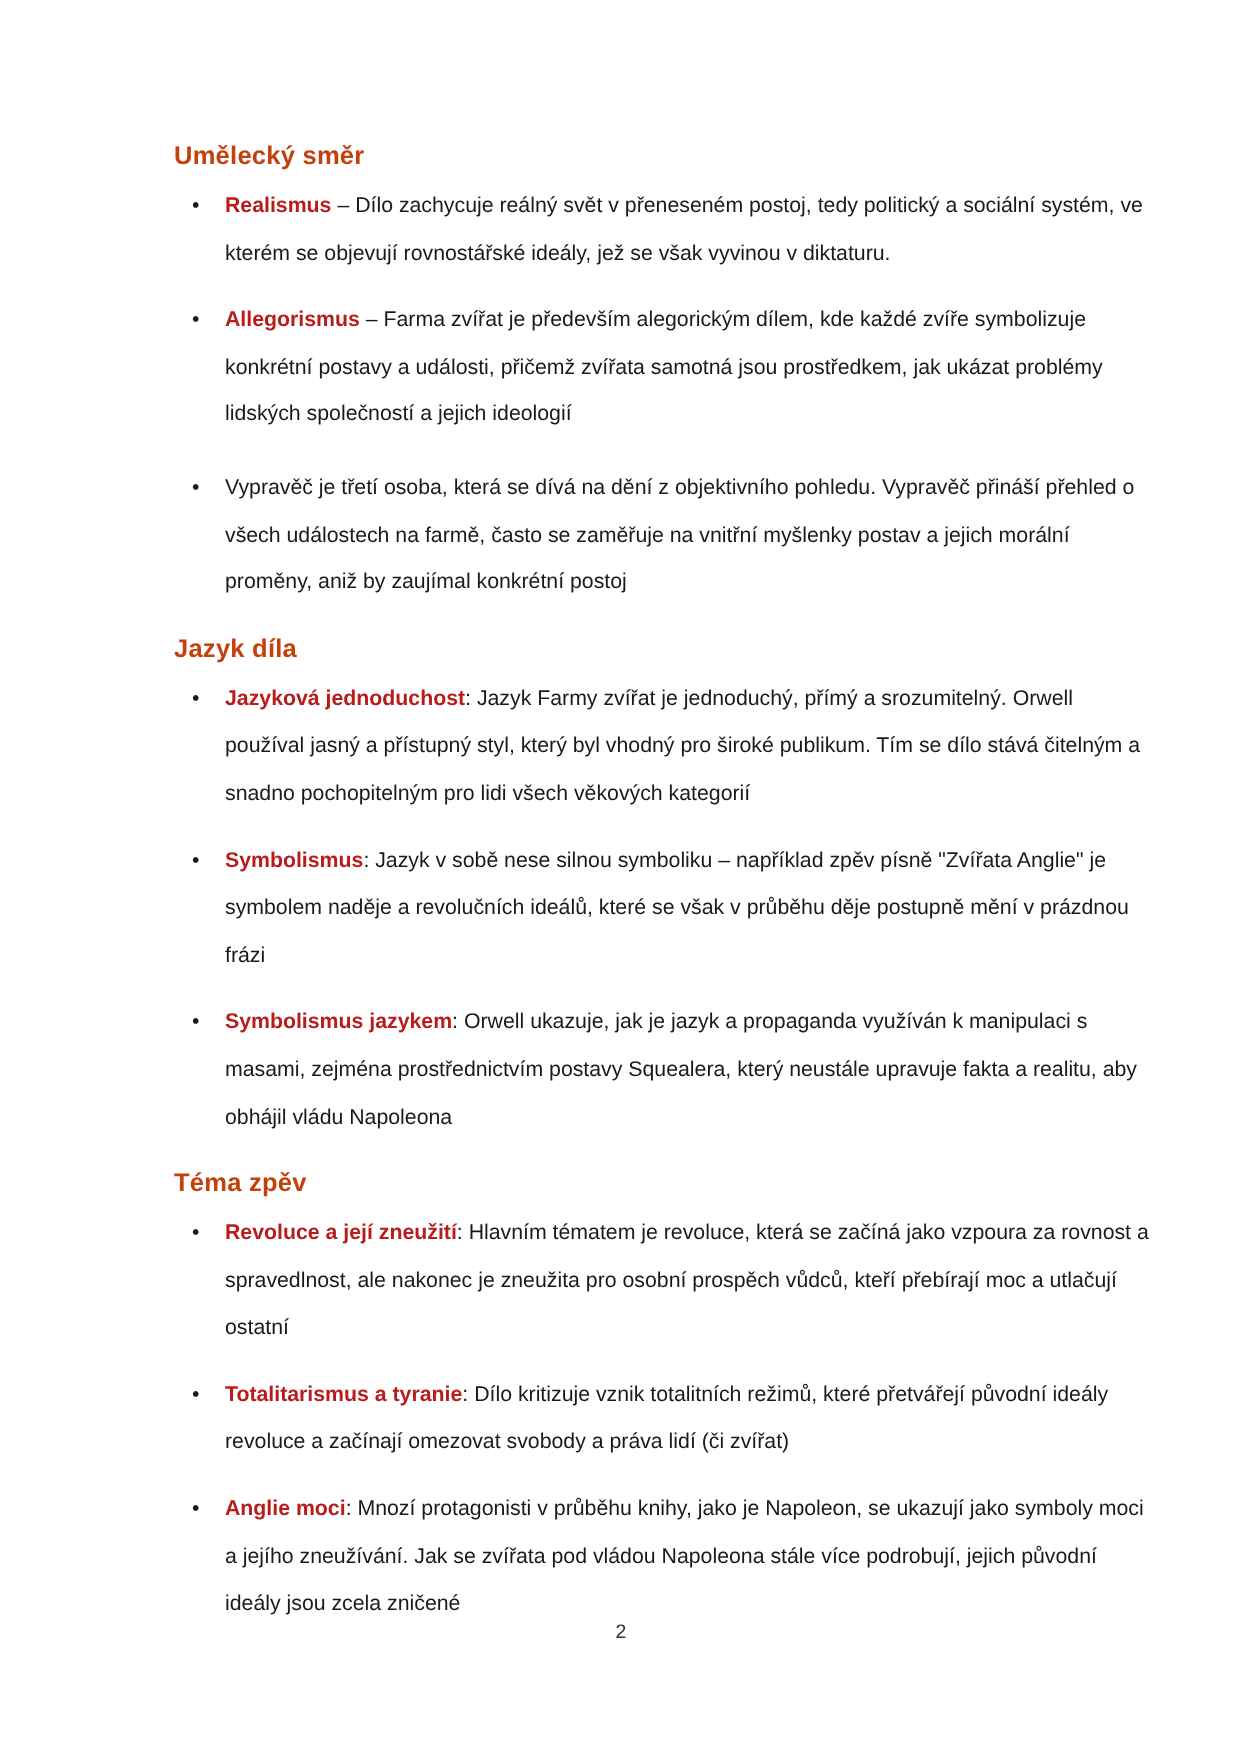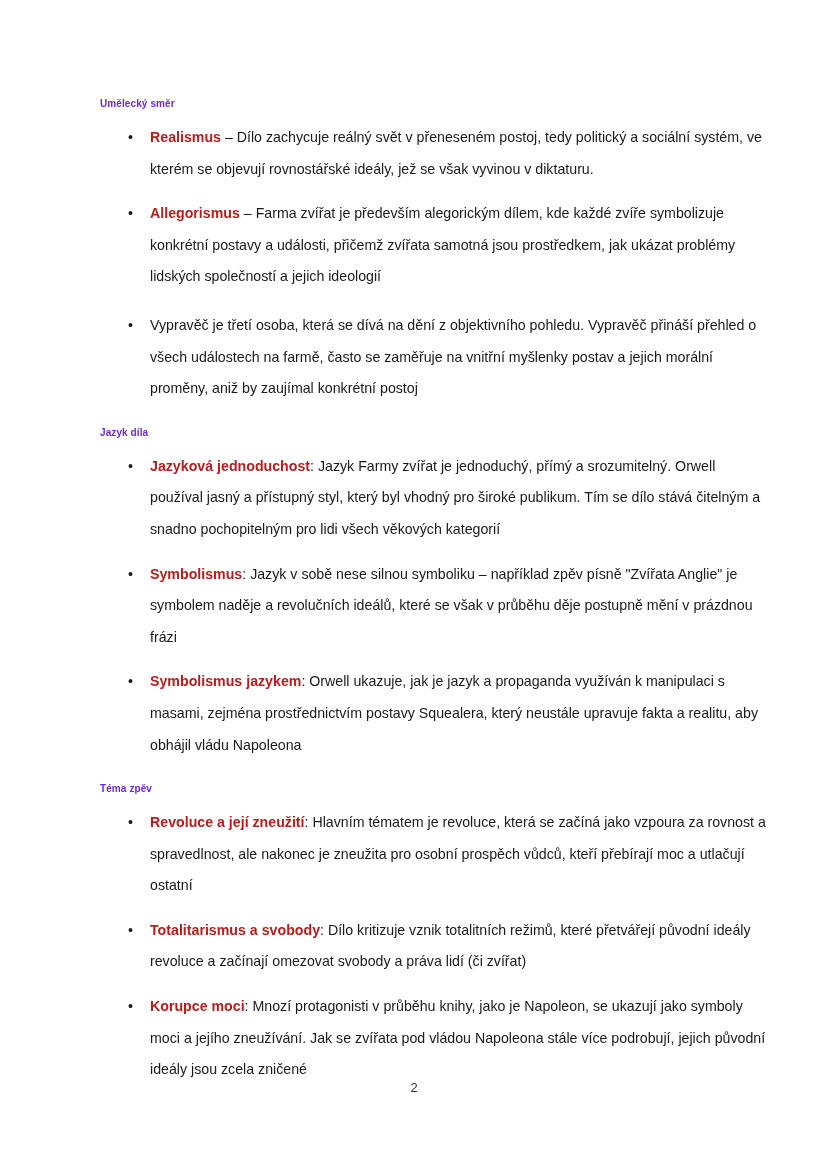--- a/index.html
+++ b/index.html
@@ -23,26 +23,26 @@
     padding: 93px 62px 0 100px;
     overflow: hidden;
   }
   .doc-body {
     width: 666px;
   }
   .section {
     margin: 0;
   }
   .section-heading {
-    font-size: 10px;
+    font-size: 17px;
     font-weight: bold;
     line-height: 21px;
-    color: #6d28d9;
+    color: #c2410c;
     letter-spacing: 0.01em;
-    margin: 0 0 8px 0;
+    margin: 0 0 8px 16px;
     padding: 0;
   }
   .section + .section {
     margin-top: 17px;
   }
   .bullet-list {
     list-style: none;
     margin: 0;
     padding: 0;
   }
@@ -103,19 +103,19 @@
         <ul class="bullet-list">
           <li class="bullet-item"><span class="bullet-marker">•</span><span class="lead">Jazyková jednoduchost</span><span class="body-text">: Jazyk Farmy zvířat je jednoduchý, přímý a srozumitelný. Orwell používal jasný a přístupný styl, který byl vhodný pro široké publikum. Tím se dílo stává čitelným a snadno pochopitelným pro lidi všech věkových kategorií</span></li>
           <li class="bullet-item"><span class="bullet-marker">•</span><span class="lead">Symbolismus</span><span class="body-text">: Jazyk v sobě nese silnou symboliku – například zpěv písně "Zvířata Anglie" je symbolem naděje a revolučních ideálů, které se však v průběhu děje postupně mění v prázdnou frázi</span></li>
           <li class="bullet-item"><span class="bullet-marker">•</span><span class="lead">Symbolismus jazykem</span><span class="body-text">: Orwell ukazuje, jak je jazyk a propaganda využíván k manipulaci s masami, zejména prostřednictvím postavy Squealera, který neustále upravuje fakta a realitu, aby obhájil vládu Napoleona</span></li>
         </ul>
       </div>
       <div class="section">
         <div class="section-heading">Téma zpěv</div>
         <ul class="bullet-list">
           <li class="bullet-item"><span class="bullet-marker">•</span><span class="lead">Revoluce a její zneužití</span><span class="body-text">: Hlavním tématem je revoluce, která se začíná jako vzpoura za rovnost a spravedlnost, ale nakonec je zneužita pro osobní prospěch vůdců, kteří přebírají moc a utlačují ostatní</span></li>
-          <li class="bullet-item"><span class="bullet-marker">•</span><span class="lead">Totalitarismus a svobody</span><span class="body-text">: Dílo kritizuje vznik totalitních režimů, které přetvářejí původní ideály revoluce a začínají omezovat svobody a práva lidí (či zvířat)</span></li>
-          <li class="bullet-item"><span class="bullet-marker">•</span><span class="lead">Korupce moci</span><span class="body-text">: Mnozí protagonisti v průběhu knihy, jako je Napoleon, se ukazují jako symboly moci a jejího zneužívání. Jak se zvířata pod vládou Napoleona stále více podrobují, jejich původní ideály jsou zcela zničené</span></li>
+          <li class="bullet-item"><span class="bullet-marker">•</span><span class="lead">Totalitarismus a tyranie</span><span class="body-text">: Dílo kritizuje vznik totalitních režimů, které přetvářejí původní ideály revoluce a začínají omezovat svobody a práva lidí (či zvířat)</span></li>
+          <li class="bullet-item"><span class="bullet-marker">•</span><span class="lead">Anglie moci</span><span class="body-text">: Mnozí protagonisti v průběhu knihy, jako je Napoleon, se ukazují jako symboly moci a jejího zneužívání. Jak se zvířata pod vládou Napoleona stále více podrobují, jejich původní ideály jsou zcela zničené</span></li>
         </ul>
       </div>
     </div>
   <div class="page-number">2</div>
 </div>
 
 </body></html>

